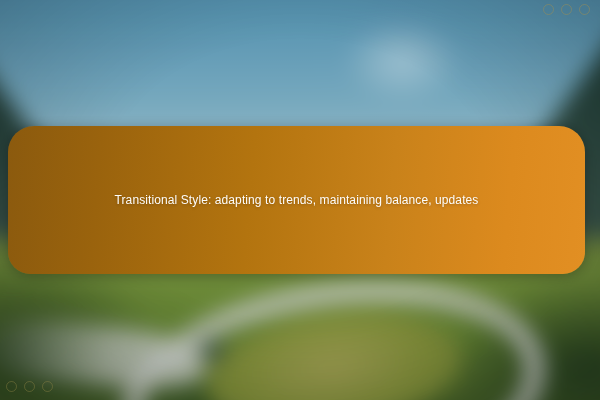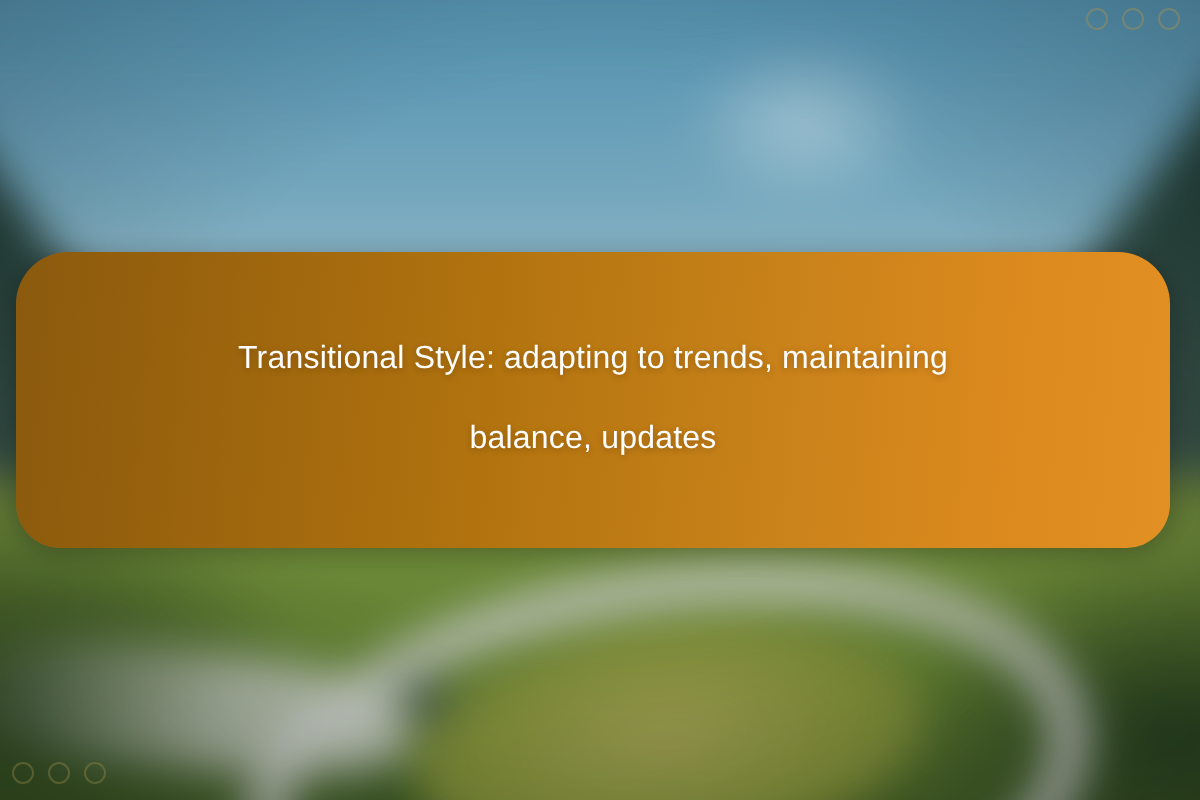--- a/index.html
+++ b/index.html
@@ -176,21 +176,21 @@
       #e28f23 100%);
     box-shadow:0 2px 14px rgba(0,0,0,.28);
     display:flex;
     align-items:center;
     justify-content:center;
     padding:0 54px;
   }
 
   .banner-title {
     color:#fdfdfb;
-    font-size:16px;
+    font-size:12px;
     line-height:40px;
     font-weight:400;
     text-align:center;
     letter-spacing:.1px;
     text-shadow:0 1px 3px rgba(60,30,0,.3);
     max-width:420px;
   }
 </style>
 </head>
 <body>

